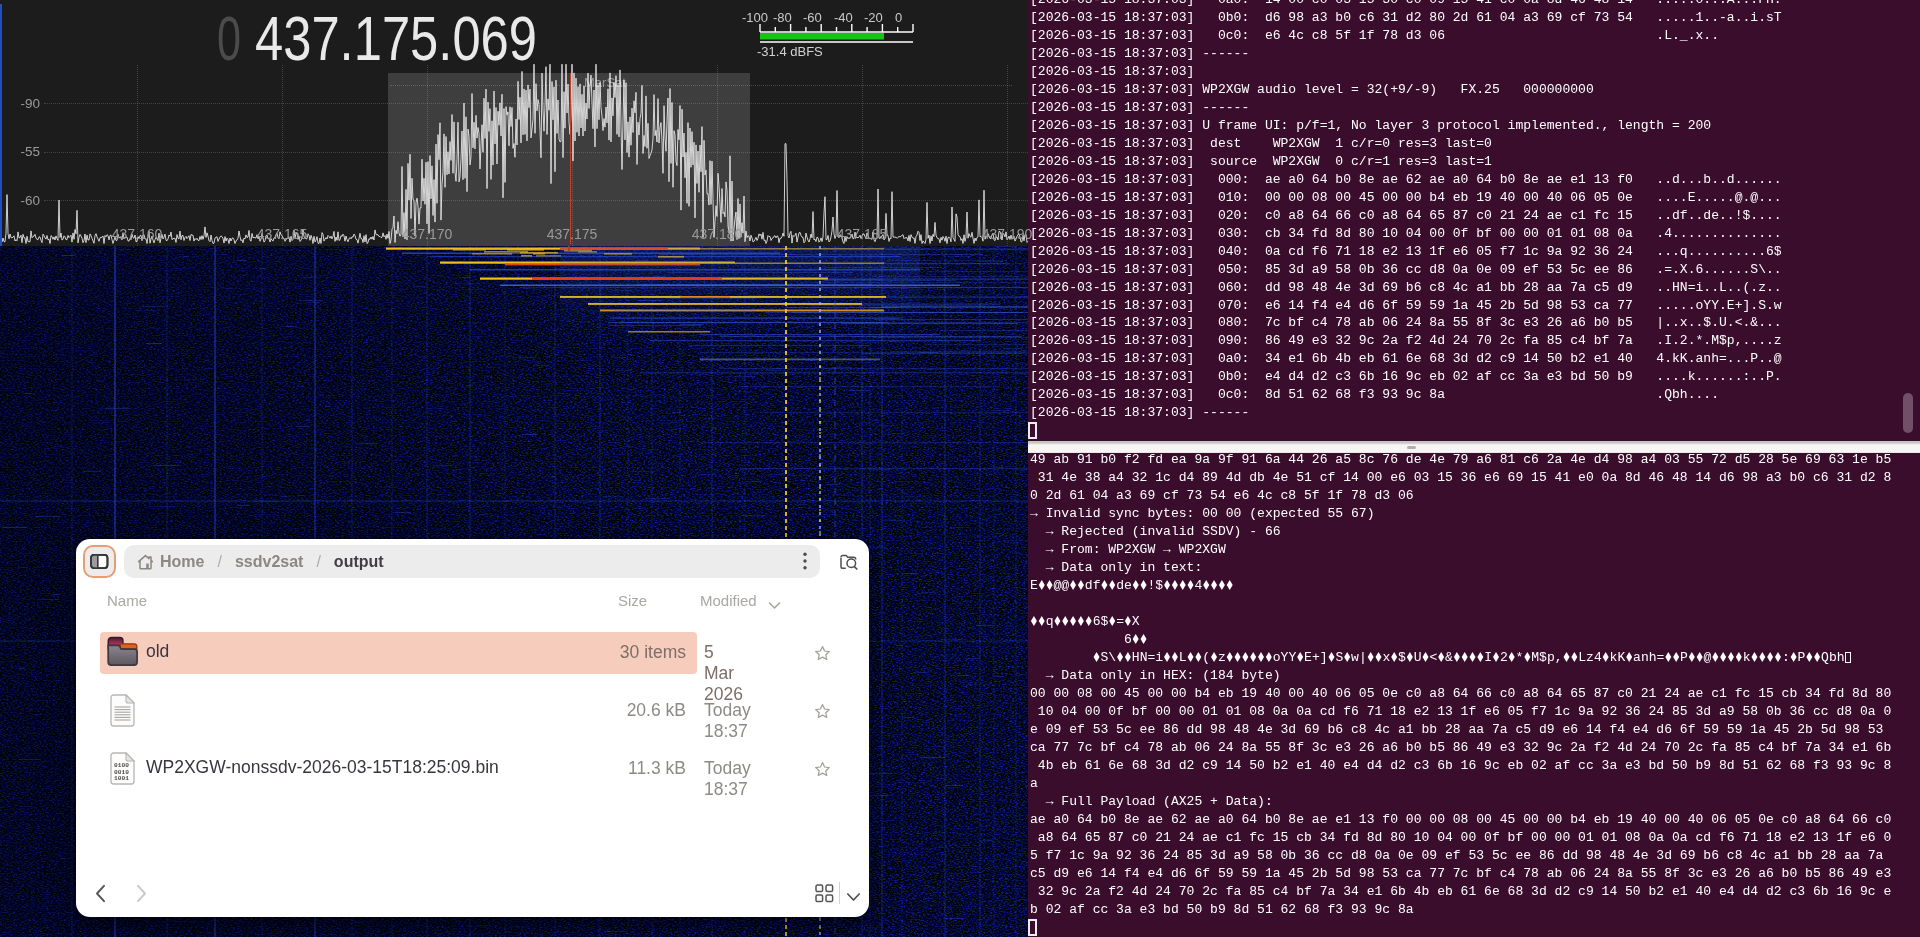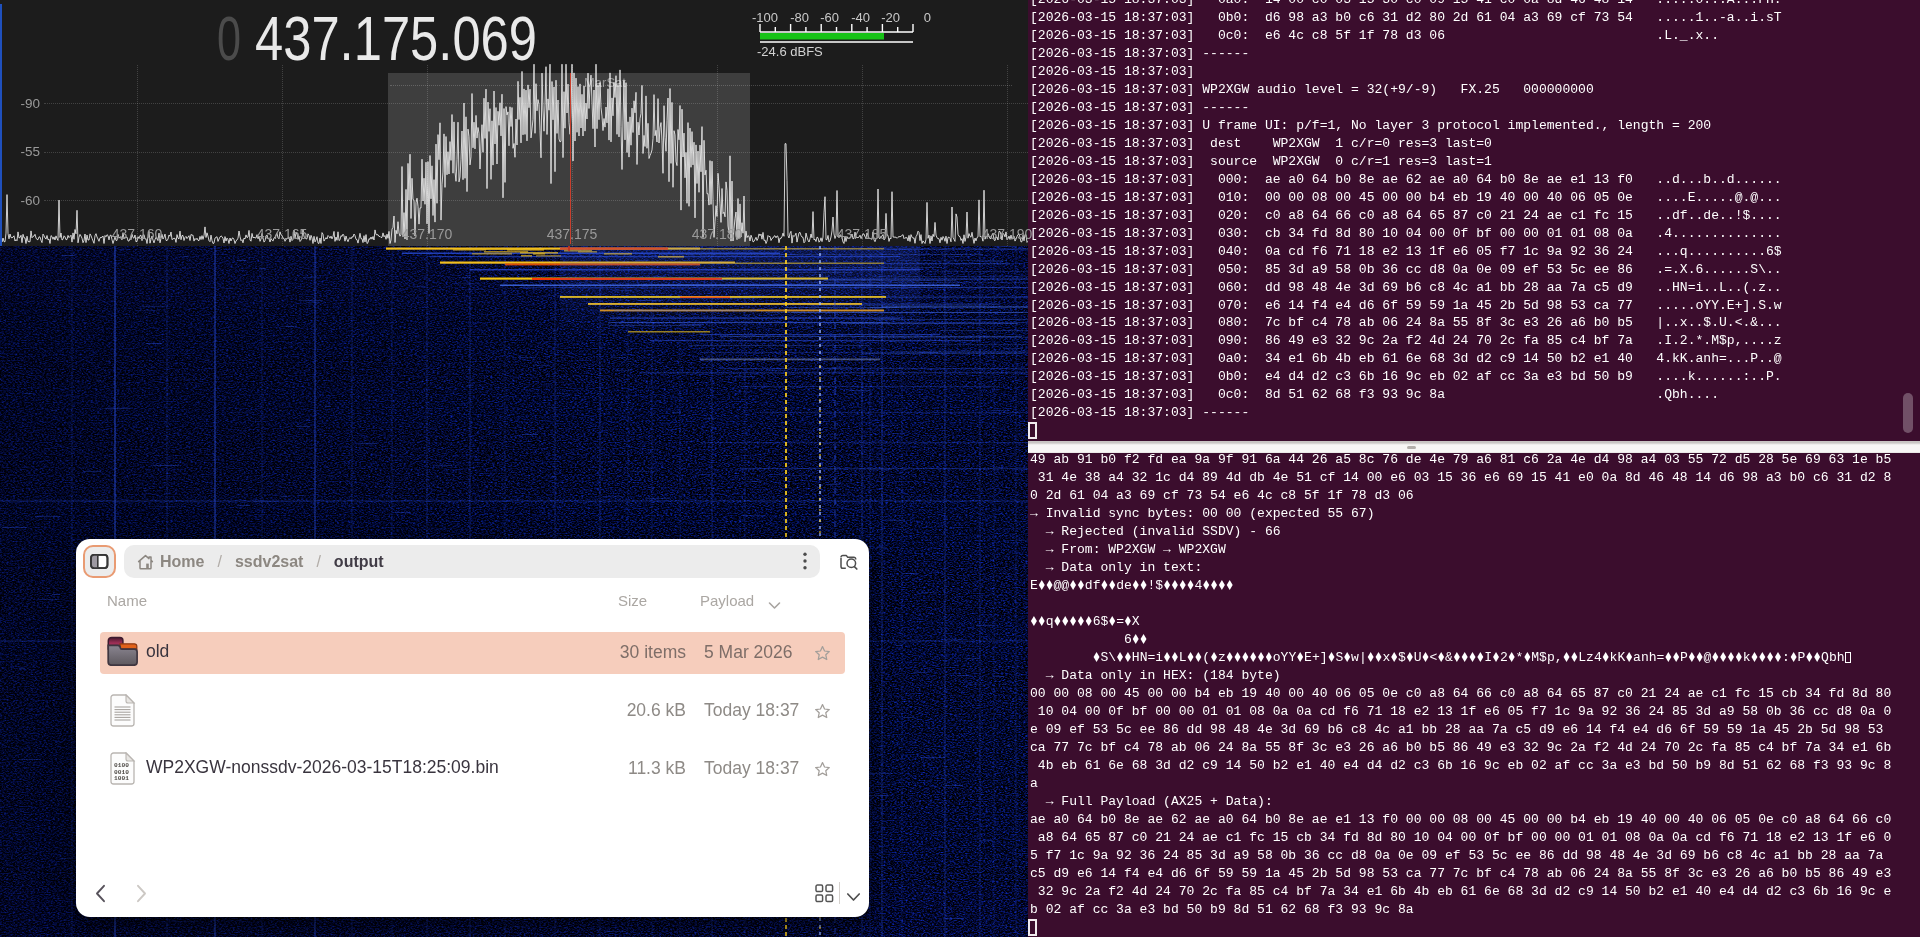--- a/index.html
+++ b/index.html
@@ -1,21 +1,21 @@
 <!DOCTYPE html>
 <html><head><meta charset="utf-8"><style>
 * {margin:0;padding:0;box-sizing:border-box}
 html,body {width:1920px;height:937px;overflow:hidden;background:#000}
 #page {position:relative;width:1920px;height:937px;font-family:"Liberation Sans",sans-serif}
 #sdr {position:absolute;left:0;top:0;width:1028px;height:246px;background:#1c1c1c}
 .vg {position:absolute;top:65px;height:181px;width:1px;border-left:1px dotted rgba(255,255,255,.17);z-index:2}
 .hg {position:absolute;left:44px;right:0;height:1px;border-top:1px dotted rgba(255,255,255,.17);z-index:2}
 .dbl {position:absolute;left:0;width:40px;text-align:right;font-size:13.5px;color:#9a9a9a;z-index:3}
 .fl {position:absolute;top:226px;width:72px;text-align:center;font-size:14px;color:#9a9a9a;z-index:3}
-.ml {position:absolute;top:0;width:36px;margin-left:-18px;text-align:right;font-size:13px;color:#c9c9c9}
+.ml {position:absolute;top:0;width:36px;margin-left:-18px;text-align:left;font-size:13px;color:#c9c9c9}
 #sel {position:absolute;left:388px;top:73px;width:362px;height:173px;background:#3e3e3e}
 #redline {position:absolute;left:570px;top:73px;width:1.2px;height:171px;background:#c8402e}
 #vfolabel {position:absolute;left:584px;top:75px;font-size:13px;color:rgba(255,255,255,.45)}
 #vfoline {position:absolute;left:390px;top:85px;width:622px;border-top:1px dotted rgba(255,255,255,.2)}
 #bluedge {position:absolute;left:0;top:4px;width:2px;height:242px;background:#1f50bd}
 #term1,#term2 {position:absolute;left:1028px;width:892px;background:#3b0d2d;overflow:hidden}
 #term1 {top:0;height:441px}
 #term2 {top:453px;height:484px}
 #tdivider {position:absolute;left:1028px;top:441px;width:892px;height:12.5px;background:linear-gradient(#c8c5c3 0 14%,#f7f6f5 30% 82%,#d2cfcd 100%)}
 #tdivider i {position:absolute;left:379px;top:5px;width:9px;height:3px;background:#b3afab;border-radius:2px}
@@ -28,21 +28,21 @@
 #thumb {position:absolute;left:1903px;top:393px;width:10px;height:40px;background:rgba(255,255,255,.28);border-radius:5px}
 #fw {position:absolute;left:76px;top:539px;width:793px;height:378px;background:#fff;border-radius:14px;box-shadow:0 10px 34px rgba(0,0,0,.5),0 2px 8px rgba(0,0,0,.35)}
 #fw .hdr {position:absolute;left:0;top:0;right:0;height:46px}
 #sbtn {position:absolute;left:7px;top:6px;width:33px;height:33px;background:#ececec;border-radius:10px;border:2px solid #E99B73;display:flex;align-items:center;justify-content:center}
 #crumb {position:absolute;left:48px;top:6px;width:696px;height:33px;background:#ececec;border-radius:10px;display:flex;align-items:center;font-size:16px;font-weight:bold;color:#8c8781}
 #crumb .sep {margin:0 13px;color:#b1aca7;font-weight:normal}
 #crumb .cur {color:#413c46}
 #kebab {position:absolute;left:727px;top:13px}
 #searchbtn {position:absolute;left:764px;top:15px}
 #cols {position:absolute;top:53px;left:0;right:0;font-size:15px;color:#aba7a3}
-.row {position:absolute;left:24px;width:745px;height:42px;border-radius:4px}
+.row {position:absolute;left:24px;width:597px;height:42px;border-radius:4px}
 .row .icon {position:absolute;left:6px;top:5px}
 .row .name {position:absolute;left:46px;top:9px;font-size:17.5px;color:#39343e}
 .row .size {position:absolute;left:420px;width:166px;text-align:right;top:10px;font-size:17.5px;color:#8e8a86}
 .row .mod {position:absolute;left:604px;top:10px;font-size:17.5px;color:#8e8a86}
 .row .star {position:absolute;left:714px;top:13px}
 #pill {position:absolute;right:0;top:302px;height:28px;background:#fff;border:1px solid #d5d1cd;border-right:none;border-radius:10px 0 0 10px;font-size:18px;color:#3d3846;line-height:27px;padding:0 14px 0 12px}
 #bbar {position:absolute;left:0;right:0;bottom:0;height:46px}
 </style></head><body>
 <div id="page">
 <div style="position:absolute;left:0;top:0;width:1028px;height:937px;background:#10142e"></div>
@@ -495,21 +495,21 @@
           <line x1="92.8" y1="12" x2="92.8" y2="4" stroke="#fff" stroke-width="1.4"></line>
           <line x1="108.1" y1="12" x2="108.1" y2="7" stroke="#fff" stroke-width="1.4"></line>
           <line x1="123.4" y1="12" x2="123.4" y2="4" stroke="#fff" stroke-width="1.4"></line>
           <line x1="138.7" y1="12" x2="138.7" y2="7" stroke="#fff" stroke-width="1.4"></line>
           <line x1="154.0" y1="12" x2="154.0" y2="4" stroke="#fff" stroke-width="1.4"></line>
         </svg>
    <svg style="position:absolute;left:14px;top:23px" width="156" height="13">
           <rect x="1" y="0" width="124" height="6.5" fill="#17c317"></rect>
           <line x1="1" y1="9" x2="154" y2="9" stroke="#fff" stroke-width="1.3"></line>
         </svg>
-   <div style="position:absolute;left:12px;top:34px;font-size:13px;color:#d2d2d2">-24.6 dBFS</div>
+   <div style="position:absolute;left:12px;top:34px;font-size:13px;color:#d2d2d2">-31.4 dBFS</div>
  </div>
  <div id="bluedge"></div>
 </div>
 <div id="term1">
       <pre>[2026-03-15 18:37:03]   0a0:  14 00 c0 03 15 30 c0 09 15 41 c0 0a 8d 46 48 14   .....0...A...FH.
 [2026-03-15 18:37:03]   0b0:  d6 98 a3 b0 c6 31 d2 80 2d 61 04 a3 69 cf 73 54   .....1..-a..i.sT
 [2026-03-15 18:37:03]   0c0:  e6 4c c8 5f 1f 78 d3 06                           .L._.x..
 [2026-03-15 18:37:03] ------
 [2026-03-15 18:37:03]
 [2026-03-15 18:37:03] WP2XGW audio level = 32(+9/-9)   FX.25   000000000
@@ -590,21 +590,21 @@
   <div id="searchbtn"><svg width="19" height="16" viewBox="0 0 19 16">
             <path d="M1 3.2 a1.8 1.8 0 0 1 1.8-1.8 h3.4 l1.5 1.9 h6.2 a1.8 1.8 0 0 1 1.8 1.8 v0.5" fill="none" stroke="#4e4e4e" stroke-width="1.5" stroke-linejoin="round"></path>
             <path d="M1 3.8 v8.6 a1.8 1.8 0 0 0 1.8 1.8 h3" fill="none" stroke="#4e4e4e" stroke-width="1.5"></path>
             <circle cx="11.3" cy="9.3" r="4.3" fill="none" stroke="#4e4e4e" stroke-width="1.5"></circle>
             <line x1="14.4" y1="12.6" x2="16.8" y2="15" stroke="#4e4e4e" stroke-width="1.7" stroke-linecap="round"></line>
           </svg></div>
  </div>
  <div id="cols">
    <div style="position:absolute;left:31px">Name</div>
    <div style="position:absolute;left:542px">Size</div>
-   <div style="position:absolute;left:624px">Payload</div>
+   <div style="position:absolute;left:624px">Modified</div>
    <div style="position:absolute;left:692px;top:4px"><svg width="13" height="9" viewBox="0 0 13 9">
             <path d="M1.5 2 L6.5 7 L11.5 2" fill="none" stroke="#a8a4a0" stroke-width="1.6" stroke-linecap="round" stroke-linejoin="round"></path>
           </svg></div>
  </div>
  <div class="row" style="top:93px;background:#f6cdbc">
    <div class="icon" style="top:3px"><svg width="33" height="31" viewBox="0 0 33 31">
             <defs>
               <linearGradient id="fb" x1="0" y1="0" x2="0" y2="1">
                 <stop offset="0" stop-color="#8a8590"></stop>
                 <stop offset="1" stop-color="#5d585e"></stop>

